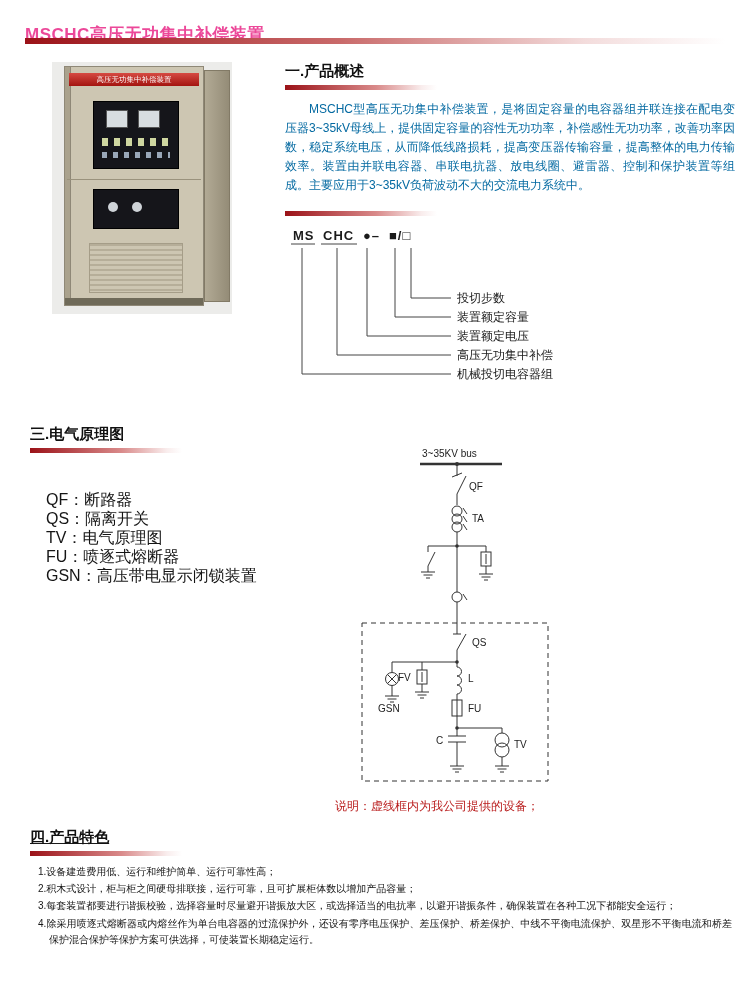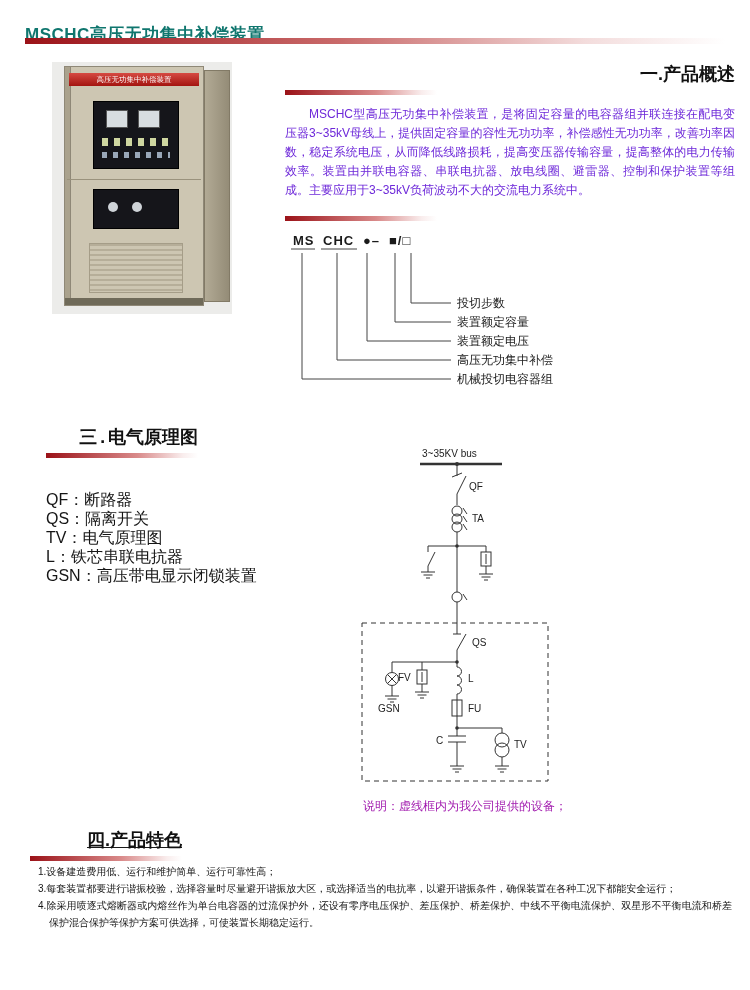--- a/index.html
+++ b/index.html
@@ -4,21 +4,21 @@
 <style>
   html,body{margin:0;padding:0;}
   body{
     width:750px;height:990px;position:relative;background:#ffffff;
     font-family:"Liberation Sans","DejaVu Sans",sans-serif;color:#1a1a1a;
     overflow:hidden;
   }
   
   .page-title{
     position:absolute;left:25px;top:12px;font-size:17px;font-weight:bold;
-    color:#0f766e;letter-spacing:.5px;
+    color:#ec4899;letter-spacing:.5px;
   }
   .title-rule{
     position:absolute;left:25px;top:38px;width:700px;height:6px;
     background:linear-gradient(to right,#9b1218,#c96a6a 45%,#f3dcdc 80%,#ffffff);
   }
   
   .photo{position:absolute;left:52px;top:62px;width:180px;height:252px;background:#ececea;}
   .cab{position:absolute;left:12px;top:4px;width:140px;height:240px;
        background:#cdc6b2;border:1px solid #8f8877;box-sizing:border-box;}
   .cab-side{position:absolute;left:152px;top:8px;width:26px;height:232px;
@@ -36,42 +36,42 @@
        background:repeating-linear-gradient(to right,#9aa7b8 0 5px,#15151a 5px 11px);}
   .seam1{position:absolute;left:2px;right:2px;top:112px;height:0;border-top:1px solid #9a927d;}
   .win-lower{position:absolute;left:28px;top:122px;width:84px;height:38px;background:#15151a;border:1px solid #000;}
   .knob{position:absolute;top:12px;width:10px;height:10px;border-radius:50%;background:#cfd3d8;}
   .knob.k1{left:14px;} .knob.k2{left:38px;}
   .vent{position:absolute;left:24px;top:176px;width:92px;height:48px;
        background:repeating-linear-gradient(#b6ae99 0 2px,#cdc6b2 2px 5px);border:1px solid #a59d88;}
   .cab-base{position:absolute;left:0;right:0;bottom:0;height:7px;background:#6f6a59;}
   
   .right-col{position:absolute;left:285px;top:62px;width:450px;}
-  .sec-head{font-size:18px;font-weight:bold;color:#111;margin:0;text-align:right;}
+  .sec-head{font-size:15px;font-weight:bold;color:#111;margin:0;}
   .hbar{width:152px;height:5px;margin:4px 0 10px 0;
        background:linear-gradient(to right,#9b1218,#d98a8a 60%,#f9eded 90%,#fff);}
   .overview-body{
     font-size:12px;line-height:1.58;text-align:justify;margin:0 0 16px 0;
-    text-indent:2em;color:#6d28d9;
+    text-indent:2em;color:#0369a1;
   }
   .model-svg{display:block;margin-top:2px;}
   .model-svg text{fill:#1a1a1a;font-size:12px;}
   .model-svg .code{font-size:13px;font-weight:bold;letter-spacing:1px;}
   .model-svg line,.model-svg path{stroke:#444;stroke-width:1;fill:none;}
   
-  .sec3-head{position:absolute;left:46px;top:425px;font-family:Liberation Mono, monospace;}
+  .sec3-head{position:absolute;left:30px;top:425px;}
   .legend{position:absolute;left:46px;top:490px;font-size:16px;line-height:19px;color:#151515;}
   .circuit{position:absolute;left:352px;top:448px;}
   .circuit line,.circuit path,.circuit polyline,.circuit rect,.circuit circle{
       stroke:#333;stroke-width:1;fill:none;}
   .circuit text{fill:#222;font-size:10px;stroke:none;}
   .circuit .busline{stroke-width:2.5;}
   .circuit .nodedot{fill:#333;stroke:none;}
   .circuit .dashbox{stroke-dasharray:5,4;}
-  .caption{position:absolute;left:335px;top:798px;width:260px;text-align:center;font-size:12px;color:#a21caf;}
+  .caption{position:absolute;left:335px;top:798px;width:260px;font-size:12px;color:#b91c1c;}
   
   .sec4-head{position:absolute;left:30px;top:828px;text-decoration:underline;}
   .features{position:absolute;left:38px;top:864px;width:694px;font-size:10px;line-height:1.62;color:#151515;}
   .feature{padding-left:1.1em;text-indent:-1.1em;margin-bottom:1px;text-align:justify;}
 </style>
 </head>
 <body>
 
 <h1 class="page-title">MSCHC高压无功集中补偿装置</h1>
 <div class="title-rule"></div>
@@ -126,21 +126,21 @@
 
 <div class="sec3-head">
   <h2 class="sec-head">三.电气原理图</h2>
   <div class="hbar"></div>
 </div>
 
 <div class="legend">
   <div>QF：断路器</div>
   <div>QS：隔离开关</div>
   <div>TV：电气原理图</div>
-  <div>L：铁芯串联电抗器</div>
+  <div>FU：喷逐式熔断器</div>
   <div>GSN：高压带电显示闭锁装置</div>
 </div>
 
 <svg class="circuit" width="210" height="345" viewBox="0 0 210 345">
   <defs>
     <g id="gnd">
       <line x1="-7" y1="0" x2="7" y2="0"></line>
       <line x1="-4.5" y1="3" x2="4.5" y2="3"></line>
       <line x1="-2" y1="6" x2="2" y2="6"></line>
     </g>
@@ -258,15 +258,16 @@
 
 <div class="caption">说明：虚线框内为我公司提供的设备；</div>
 
 <div class="sec4-head">
   <h2 class="sec-head">四.产品特色</h2>
   <div class="hbar"></div>
 </div>
 
 <div class="features">
   <div class="feature">1.设备建造费用低、运行和维护简单、运行可靠性高；</div>
+  <div class="feature">2.积木式设计，柜与柜之间硬母排联接，运行可靠，且可扩展柜体数以增加产品容量；</div>
   <div class="feature">3.每套装置都要进行谐振校验，选择容量时尽量避开谐振放大区，或选择适当的电抗率，以避开谐振条件，确保装置在各种工况下都能安全运行；</div>
   <div class="feature">4.除采用喷逐式熔断器或内熔丝作为单台电容器的过流保护外，还设有零序电压保护、差压保护、桥差保护、中线不平衡电流保护、双星形不平衡电流和桥差保护混合保护等保护方案可供选择，可使装置长期稳定运行。</div>
 </div>
 
 </body></html>

